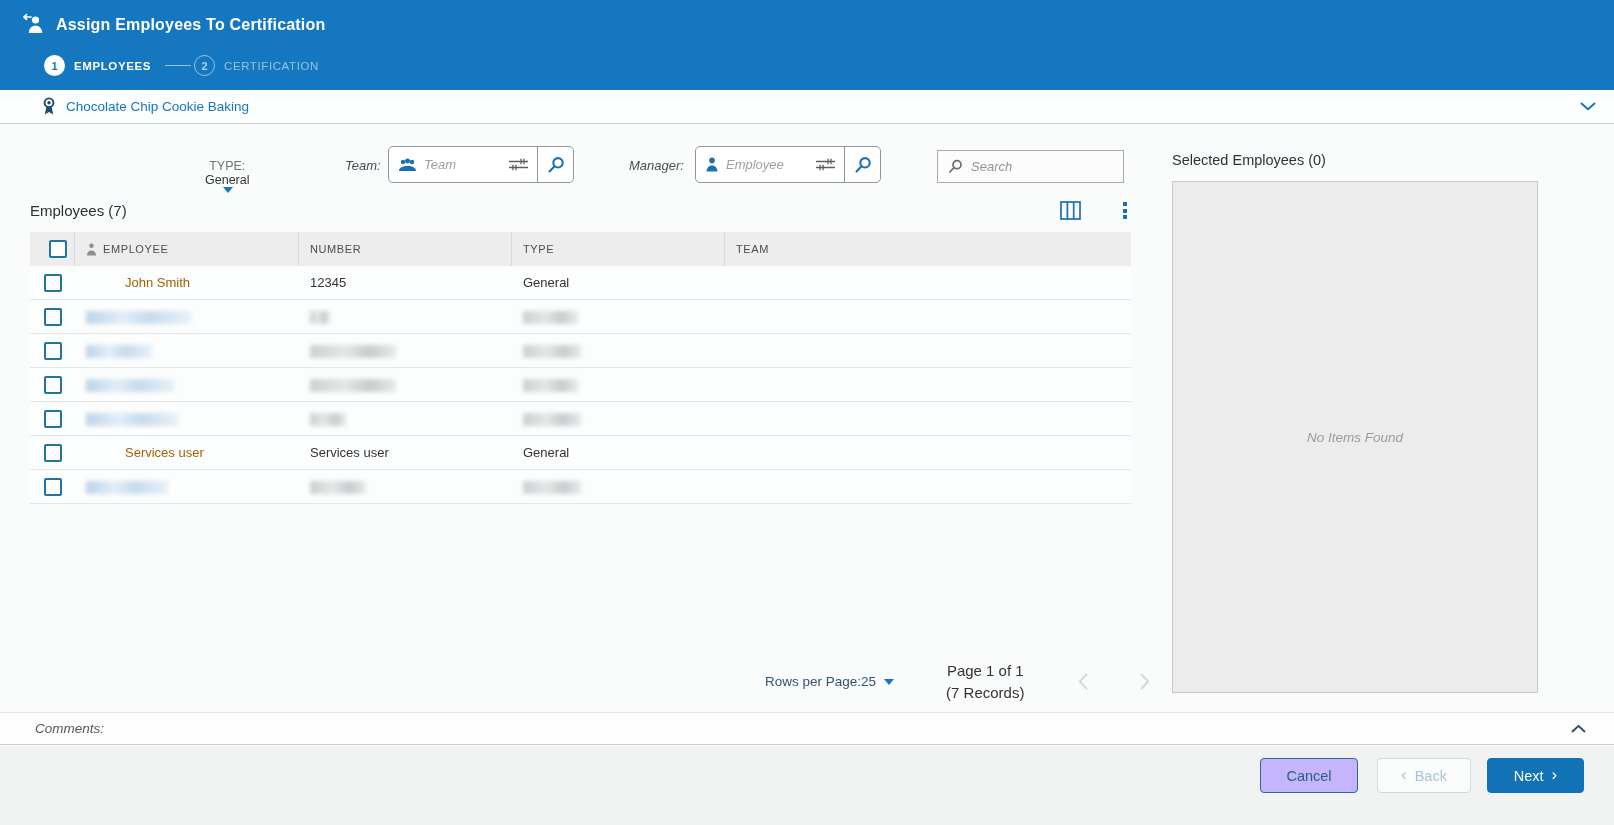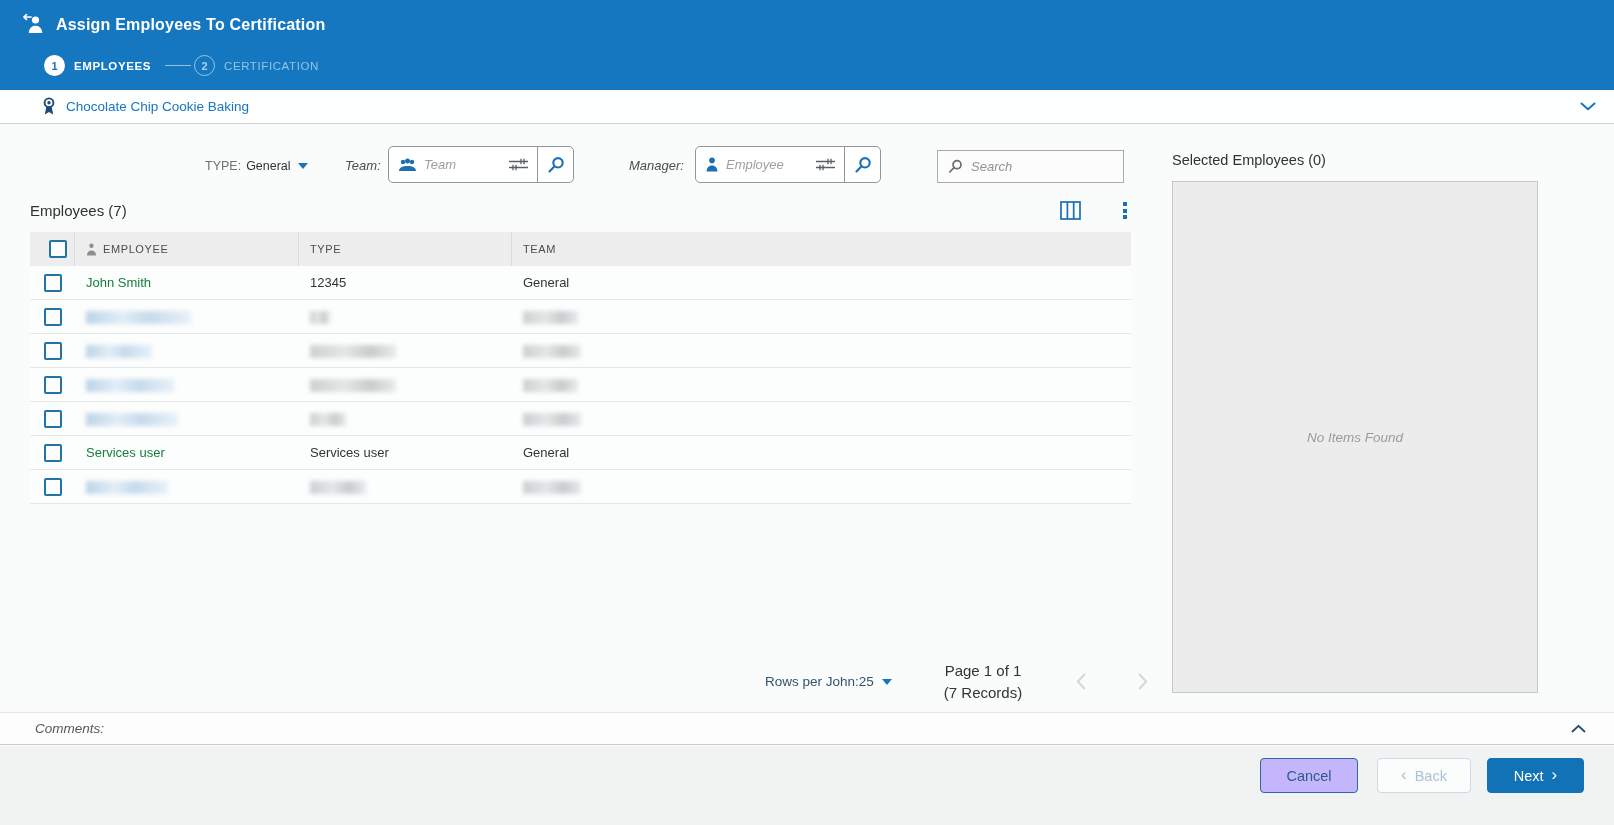--- a/index.html
+++ b/index.html
@@ -23,21 +23,21 @@
   .step-label.active { color:#fff; }
   .step-label.inactive { color:#94c3e4; font-weight:400; }
   .step-dash { width:26px; border-top:1px solid rgba(255,255,255,.55); margin-right:3px; }
   
   .certbar { position:absolute; top:90px; left:0; width:1614px; height:34px; background:#fdfefe;
              border-bottom:1px solid #ccd1d4; display:flex; align-items:center; padding:0 12px 0 41px; }
   .certbar .name { color:#1a75bf; font-size:13.5px; margin-left:9px; }
   .certbar .spacer { flex:1; }
   
   .lbl { font-size:13px; color:#4a4e51;font-style:italic; }
-  .type-filter { position:absolute; left:205px; top:159px; display:flex; align-items:center; gap:5px; cursor:pointer; }
+  .type-filter { position:absolute; left:205px; top:159px; display:flex; align-items:center; cursor:pointer;flex-direction:column; }
   .type-filter .t-label { font-size:12.5px; color:#6e7376; }
   .type-filter .t-value { font-size:12.5px; color:#333; }
   .caret-down { width:0; height:0; border-left:5px solid transparent; border-right:5px solid transparent; border-top:6px solid #1a75bf; margin-left:2px; }
   .team-label   { position:absolute; left:345px; top:158px; }
   .mgr-label    { position:absolute; left:629px; top:158px; }
   .picker { position:absolute; top:146px; width:186px; height:37px; background:#fff; border:1px solid #8d979d; border-radius:5px; display:flex; align-items:center; }
   .picker.team { left:388px; }
   .picker.mgr  { left:695px; }
   .picker .p-icon { margin:0 7px 0 9px; display:flex; }
   .picker input { border:0; outline:none; flex:1; min-width:20px; font-family:"Liberation Sans",sans-serif;
@@ -62,21 +62,21 @@
   .c-sel  { width:45px;  display:flex; justify-content:center; align-items:center; }
   .c-emp  { width:224px; }
   .c-num  { width:213px; }
   .c-type { width:213px; }
   .c-team { width:227px; }
   .c-mgr  { width:179px; }
   .td { padding-left:11px; }
   .td.c-sel { padding-left:0; }
   .thead .c-emp .hicon { margin-right:6px; display:flex; }
   .checkbox { width:18px; height:18px; border:2px solid #2173a5; border-radius:2px; background:#fdfdfd; display:inline-block; cursor:pointer; }
-  .rowlink { color:#15803d; cursor:pointer; }
+  .rowlink { color:#a16207; cursor:pointer;margin-left:39px; }
   .blur { display:inline-block; height:13px; border-radius:1px; filter:blur(2px); vertical-align:middle; }
   .b-blue { background:linear-gradient(90deg,#bcd4e8,#e2edf6 35%,#c6dbec 60%,#e8f1f8); }
   .b-gray { background:linear-gradient(90deg,#cdd0d2,#e4e6e7 40%,#c9ccce 70%,#e8eaeb); }
   
   .pagination { position:absolute; left:765px; top:660px; display:flex; align-items:center; }
   .rpp { display:flex; align-items:center; gap:6px; cursor:pointer; color:#33536f; font-size:13.5px; }
   .pageinfo { text-align:center; margin:0 44px 0 52px; font-size:15px; color:#333; line-height:1.45; }
   .pg-chevron { padding:4px 10px; cursor:default; display:flex; }
   .pg-chevron + .pg-chevron { margin-left:32px; }
   
@@ -225,20 +225,21 @@
       </div>
     <div class="th c-emp">
       <span class="hicon">
         <svg width="11" height="13" viewBox="0 0 11 13">
           <circle cx="5.5" cy="2.8" r="2.2" fill="#8b8f92"></circle>
           <path d="M1 12.5 c0-3.2 1.9-4.9 4.5-4.9 s4.5 1.7 4.5 4.9 z" fill="#8b8f92"></path>
         </svg>
       </span>
       <span>EMPLOYEE</span>
     </div>
+    <div class="th c-num">NUMBER</div>
     <div class="th c-type">TYPE</div>
     <div class="th c-team">TEAM</div>
   </div>
   <div>
       <div class="trow">
         <div class="td c-sel">
           <span class="checkbox"></span>
         </div>
         <div class="td c-emp"><span class="rowlink">John Smith</span></div>
               <div class="td c-num">12345</div>
@@ -304,21 +305,21 @@
               <div class="td c-num"><span class="blur b-gray" style="width:56px"></span></div>
               <div class="td c-type"><span class="blur b-gray" style="width:58px"></span></div>
         <div class="td c-team"></div>
             <div class="td c-mgr"></div>
       </div>
     </div>
 </div>
 
 <div class="pagination">
   <div class="rpp">
-    <span><span>Rows per John:</span><span>25</span></span>
+    <span><span>Rows per Page:</span><span>25</span></span>
     <span class="caret-down"></span>
   </div>
   <div class="pageinfo">
     <div>Page 1 of 1</div>
     <div>(7 Records)</div>
   </div>
   <span class="pg-chevron">
     <svg width="10" height="17" viewBox="0 0 10 17">
         <path d="M8.5 1.5 L1.8 8.5 L8.5 15.5" stroke="#d5d9dc" stroke-width="2" fill="none" stroke-linecap="round" stroke-linejoin="round"></path>
       </svg>

